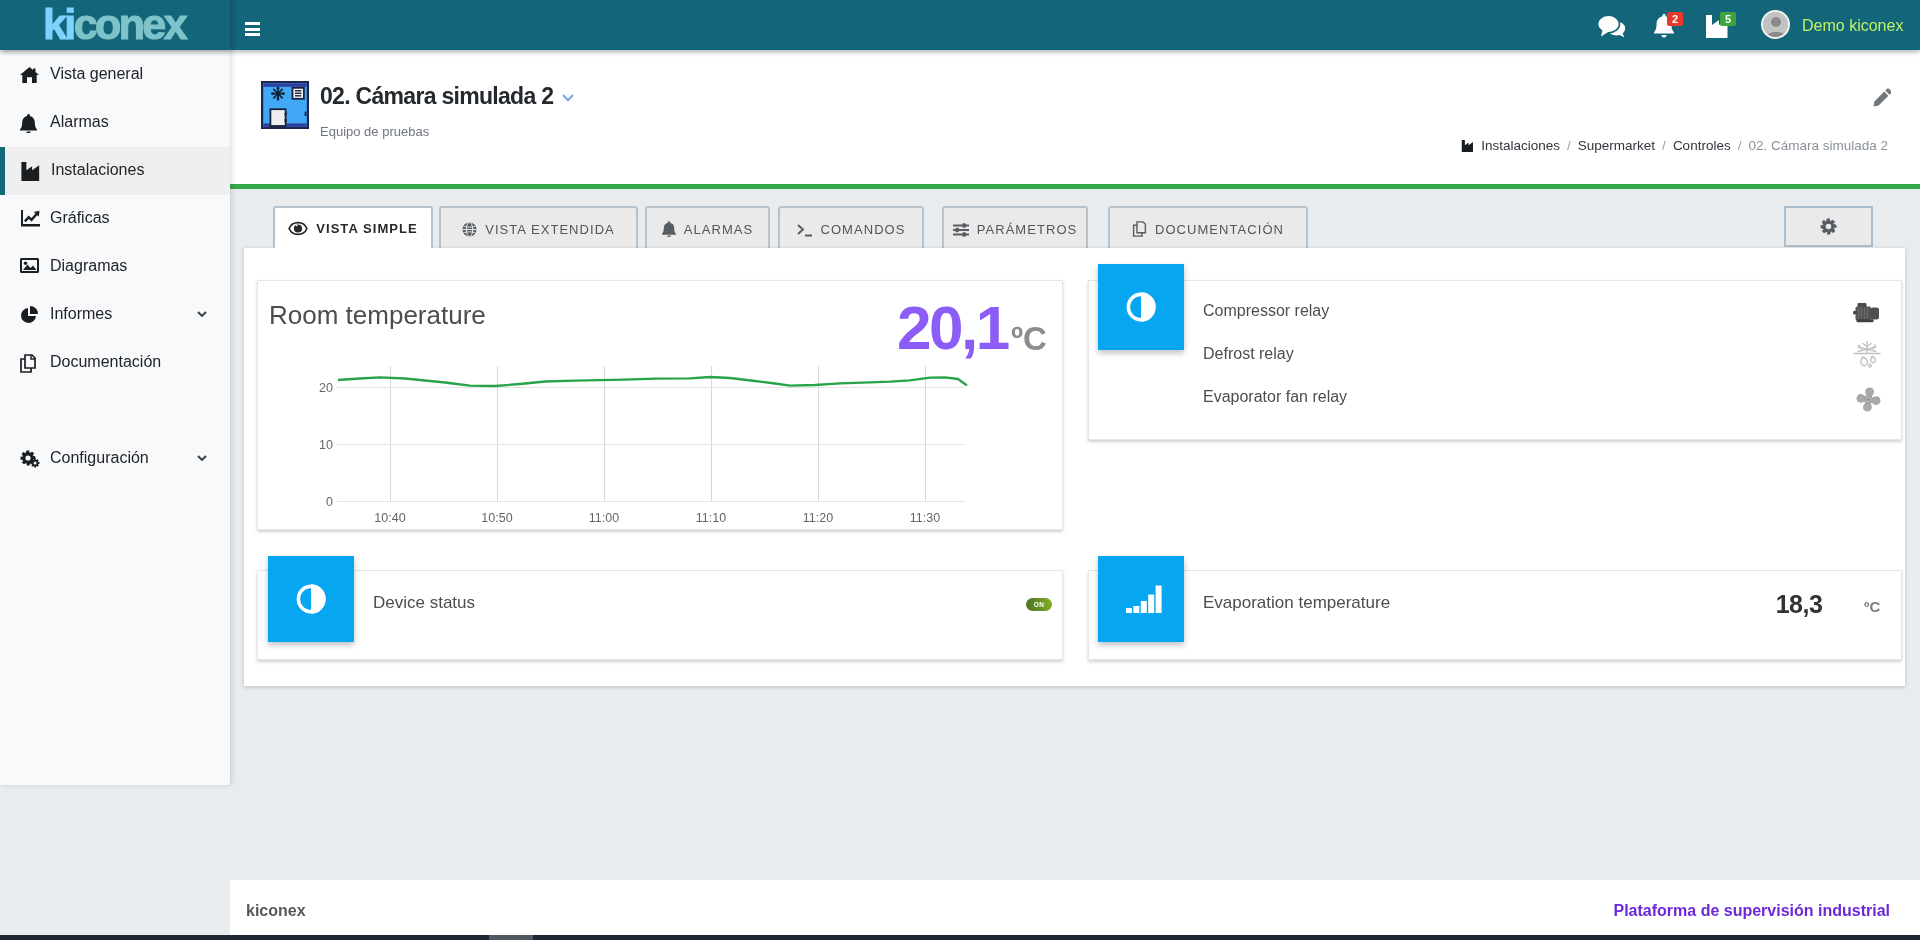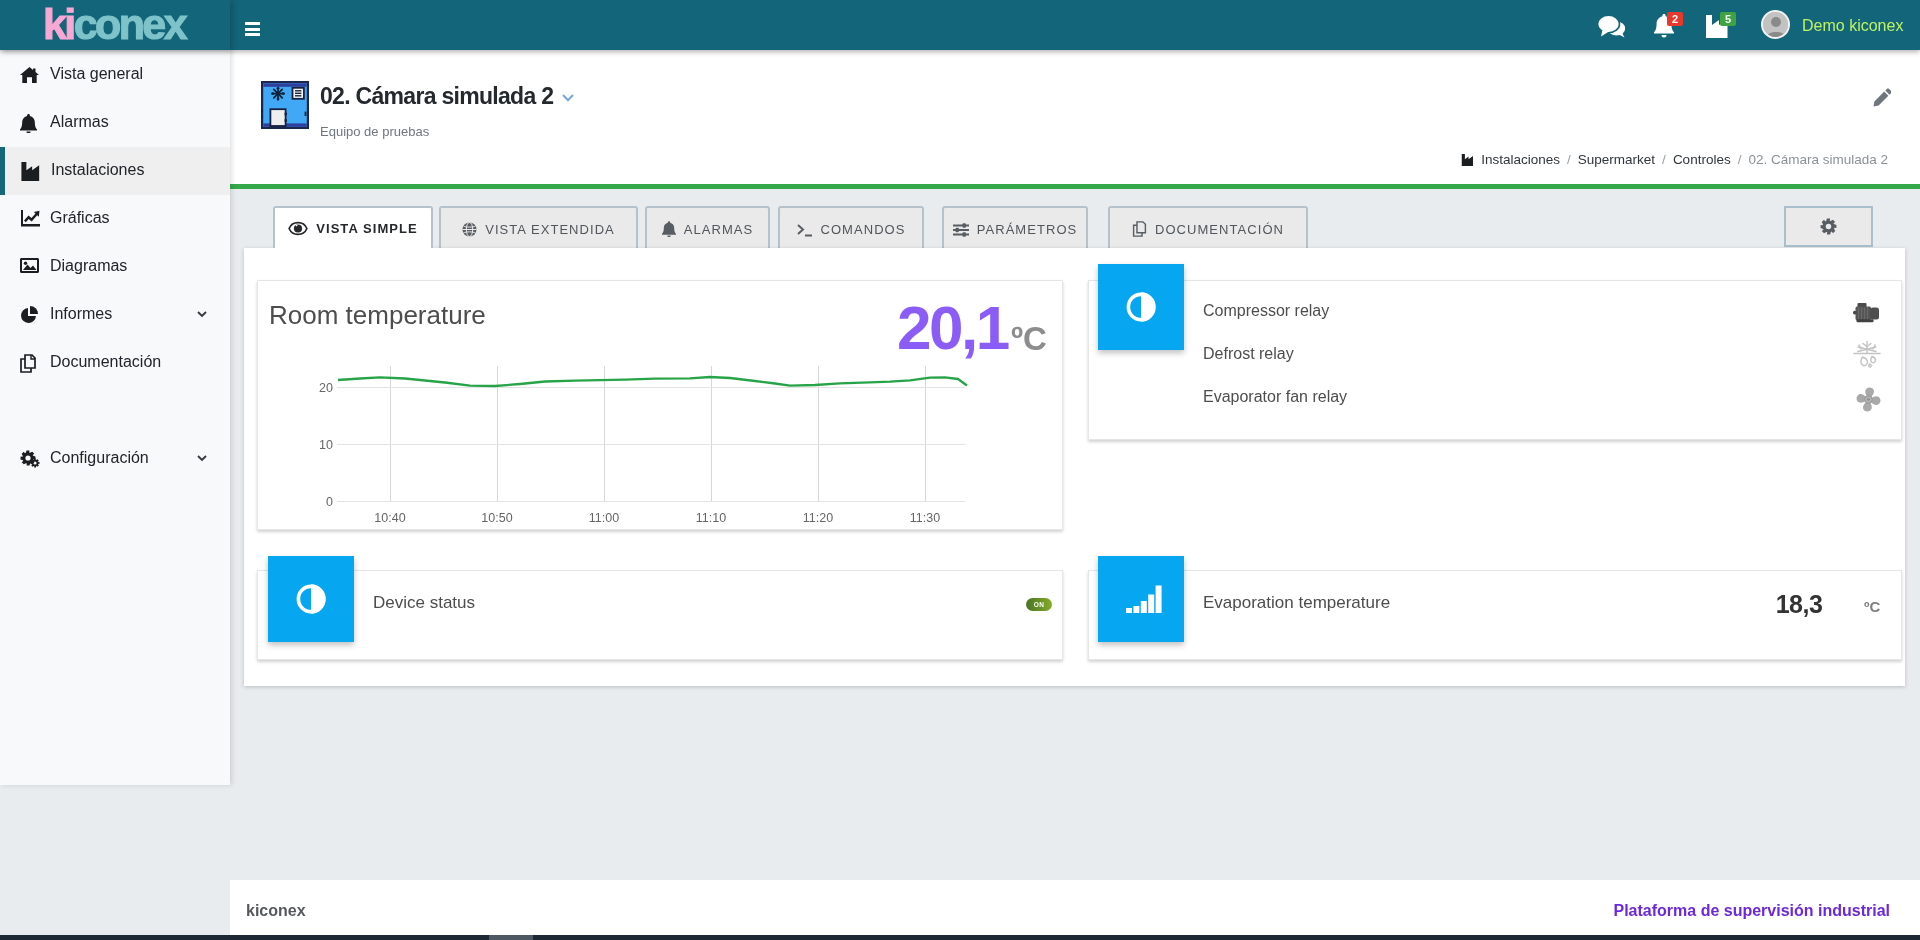--- a/index.html
+++ b/index.html
@@ -3,21 +3,21 @@
 <meta charset="utf-8">
 <style>
 *{margin:0;padding:0;box-sizing:border-box;}
 html,body{width:1920px;height:940px;}
 body{font-family:"Liberation Sans",sans-serif;position:relative;background:#e9ecef;overflow:hidden;}
 .abs{position:absolute;z-index:4;}
 
 .topbar{position:absolute;left:0;top:0;width:1920px;height:50px;background:#136579;box-shadow:0 2px 5px rgba(0,0,0,.3);z-index:30;}
 .topbar-left{position:absolute;left:0;top:0;width:230px;height:50px;box-shadow:3px 0 6px rgba(0,0,0,.18);}
 .logo{position:absolute;left:43px;top:0px;font-size:43px;font-weight:bold;letter-spacing:-2.6px;line-height:49px;-webkit-text-stroke:1.1px;}
-.logo .ki{color:#f9a8d4;}
+.logo .ki{color:#7dd3fc;}
 .logo .conex{color:#7fc3ca;}
 .hamb{position:absolute;left:245px;top:22px;width:15px;height:14px;}
 .hamb div{height:3px;background:#fff;margin-bottom:2.5px;}
 .topbar .wicon{position:absolute;top:14px;}
 .badge{position:absolute;font-size:11px;font-weight:bold;color:#fff;text-align:center;line-height:14px;height:14px;border-radius:2px;padding:0 5px;}
 .badge.red{background:#e6392c;left:1667px;top:12px;}
 .badge.green{background:#3fa342;left:1720px;top:12px;}
 .avatar{position:absolute;left:1761px;top:10px;width:29px;height:29px;border-radius:50%;background:#c9c9c9;border:2px solid #f2f2f2;overflow:hidden;}
 .uname{position:absolute;left:1802px;top:17px;color:#bef264;font-size:16px;}
 
@@ -28,21 +28,21 @@
 .mitem.active{background:#efefef;border-left:5px solid #156879;}
 .mitem.active .ic{left:16px;}
 .mitem.active .lb{left:46px;}
 .mitem .chev{position:absolute;left:197px;top:20px;}
 
 .header{position:absolute;left:230px;top:50px;width:1690px;height:134px;background:#fff;}
 .devicon{position:absolute;left:261px;top:81px;}
 .htitle{position:absolute;left:320px;top:83px;font-size:23px;font-weight:bold;color:#24292e;letter-spacing:-0.7px;}
 .hsub{position:absolute;left:320px;top:124px;font-size:13px;color:#6f767d;}
 .pencil{position:absolute;left:1872px;top:88px;}
-.crumbs{position:absolute;right:32px;top:152px;font-size:13.5px;color:#8a9199;}
+.crumbs{position:absolute;right:32px;top:138px;font-size:13.5px;color:#8a9199;}
 .crumbs span.c{color:#30363c;}
 .crumbs span.sep{color:#9aa0a6;padding:0 7px;}
 .crumbs svg{vertical-align:-2px;margin-right:6px;}
 .greenbar{position:absolute;left:230px;top:184px;width:1690px;height:5px;background:#35a84c;}
 
 .tab{position:absolute;top:206px;height:47px;background:#eaeaea;border:2px solid #b5c2cc;border-radius:3px 3px 0 0;font-size:13px;letter-spacing:1.05px;color:#51565b;text-align:center;line-height:43px;white-space:nowrap;overflow:hidden;}
 .tab svg{vertical-align:-3px;margin-right:8px;}
 .tab.active{background:#fff;height:42px;border-bottom:none;z-index:6;color:#26282b;font-weight:bold;line-height:42px;}
 
 .panel{position:absolute;left:244px;top:248px;width:1661px;height:438px;background:#fff;box-shadow:0 1px 4px rgba(0,0,0,.2);z-index:2;}

